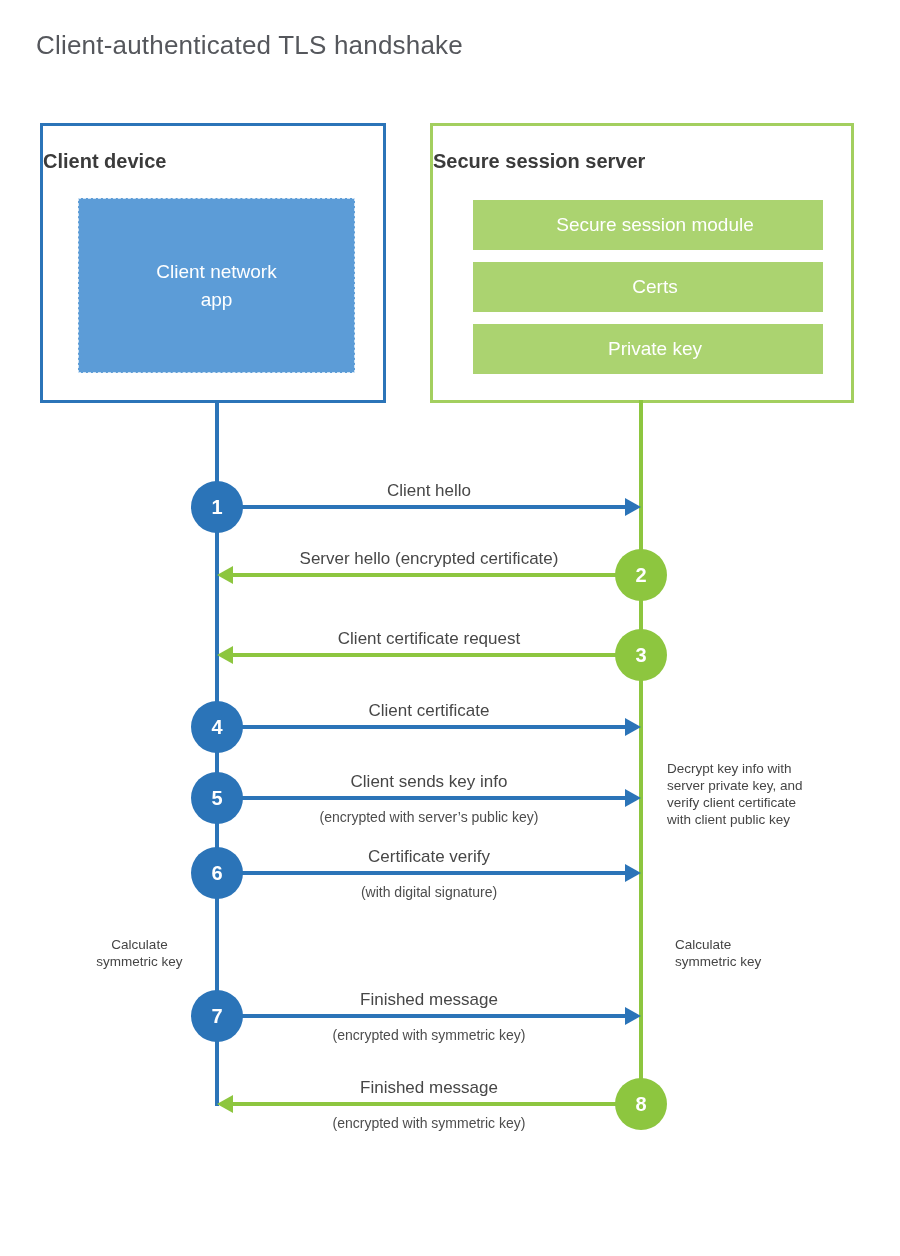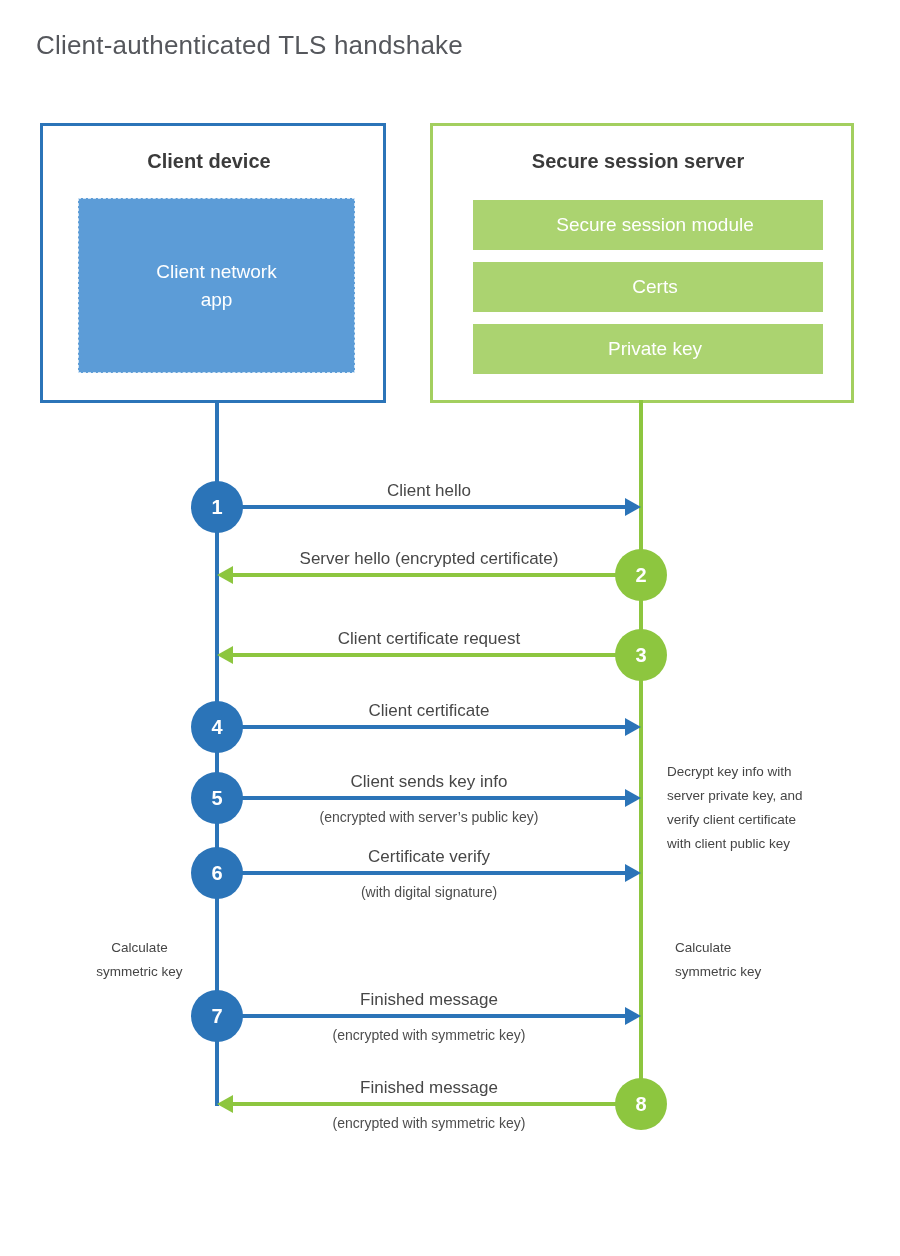--- a/index.html
+++ b/index.html
@@ -11,21 +11,21 @@
     overflow:hidden;
   }
   #page-title{
     position:absolute;left:36px;top:30px;margin:0;
     font-size:26px;font-weight:400;color:#55575c;letter-spacing:.2px;
   }
   .box{position:absolute;top:123px;height:280px;background:#fff;box-sizing:border-box;}
   .client-box{left:40px;width:346px;border:3px solid var(--blue);}
   .server-box{left:430px;width:424px;border:3px solid var(--green-border);}
   .box-title{
-    position:absolute;top:24px;left:0;right:8px;text-align:center;
+    position:absolute;top:24px;left:0;right:8px;text-align:left;
     font-size:20px;font-weight:700;color:#3b3b3b;
   }
   #client-app{
     position:absolute;left:78px;top:198px;width:277px;height:175px;
     background:var(--blue-fill);border:1px dashed #cfe3f5;box-sizing:border-box;
     display:flex;align-items:center;justify-content:center;
     color:#ffffff;font-size:19px;line-height:28px;text-align:center;white-space:pre-line;
   }
   .server-bar{
     position:absolute;left:473px;width:336px;height:50px;
@@ -57,21 +57,21 @@
   .arrow.left.green  .head{border-right:16px solid var(--green);}
   .step-label{
     position:absolute;left:238px;width:382px;text-align:center;
     font-size:17px;color:#474747;line-height:22px;
   }
   .step-sub{
     position:absolute;left:238px;width:382px;text-align:center;
     font-size:14px;color:#4d4d4d;line-height:17px;
   }
   .side-note{
-    position:absolute;font-size:13.5px;color:#454545;line-height:24px;white-space:pre-line;
+    position:absolute;font-size:13.5px;color:#454545;line-height:17px;white-space:pre-line;
   }
   #decrypt-note{left:667px;top:760px;width:175px;text-align:left;}
   #calc-client{left:62px;top:936px;width:155px;text-align:center;}
   #calc-server{left:675px;top:936px;width:155px;text-align:left;}
 </style>
 </head>
 <body>
 
 <div id="canvas" style="--blue: #2B74B8; --blue-fill: #5C9CD7; --green: #8DC63F; --green-border: #A3CF5F; --green-fill: #ABD370;">
 

